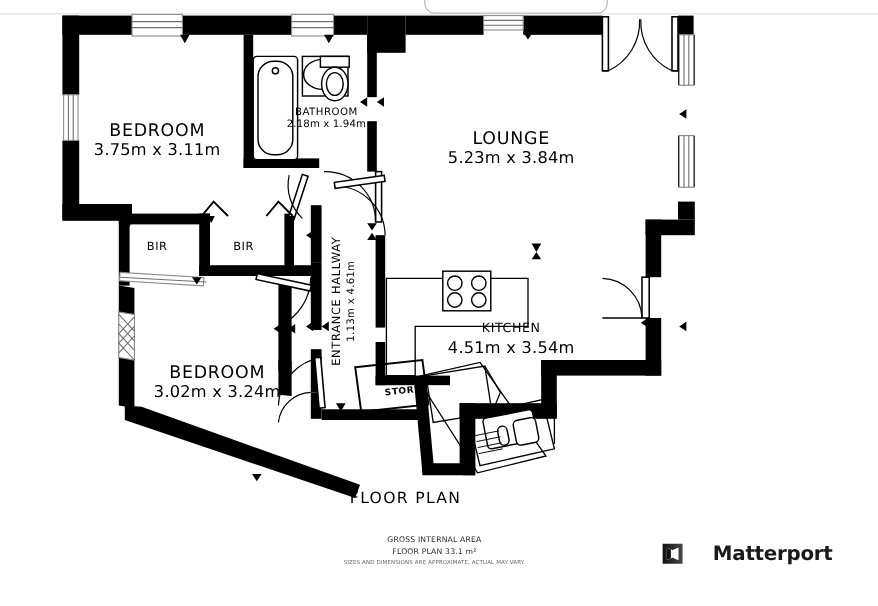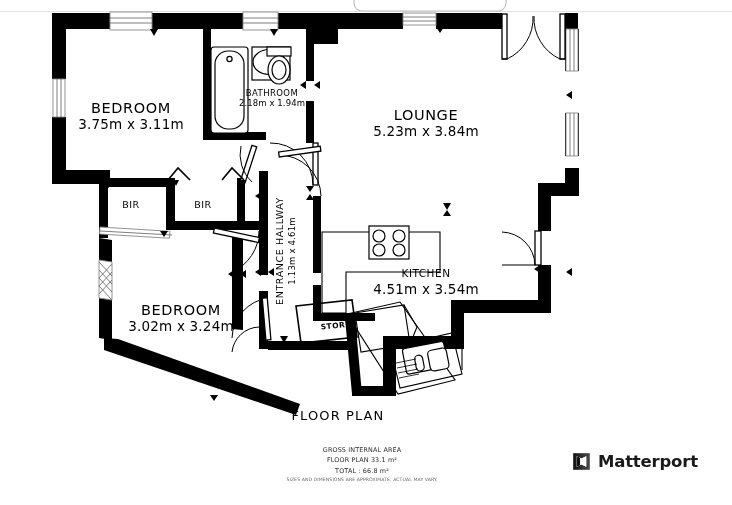--- a/index.html
+++ b/index.html
@@ -77,25 +77,25 @@
     padding-left: 48px;
   }
   #area-block .big { font-size: 6.4px; color: #2a2a2a; }
   #area-block .disclaimer {
     font-size: 4.6px;
     color: #666;
     letter-spacing: 0.1px;
   }
   #brand {
     position: absolute;
-    left: 572px;
+    left: 551px;
     top: 452px;
     display: flex;
     align-items: flex-start;
-    gap: 7px;
+    gap: 24px;
   }
   #brand .mark {
     width: 19px;
     height: 19px;
     position: relative;
     display: block;
   }
   #brand .wordmark {
     font-size: 16.5px;
     font-weight: 700;
@@ -351,21 +351,20 @@
       <text class="room-label store-label" x="336" y="328" transform="rotate(-6 336 328)">STORE</text>
     </g>
 
   </svg>
 
   <div id="footer">
     <div id="floorplan-title">FLOOR PLAN</div>
     <div id="area-block">
       <div class="big">GROSS INTERNAL AREA</div>
       <div class="big">FLOOR PLAN 33.1 m²</div>
-      <div class="big">TOTAL :  66.8 m²</div>
       <div class="disclaimer">SIZES AND DIMENSIONS ARE APPROXIMATE, ACTUAL MAY VARY.</div>
     </div>
   </div>
 
   <div id="brand">
     <span class="mark">
       <svg viewBox="0 0 24 24" width="19" height="19" aria-hidden="true">
         <defs>
           <linearGradient id="mpg" x1="0" y1="0" x2="1" y2="0">
             <stop offset="0" stop-color="#111"></stop>

